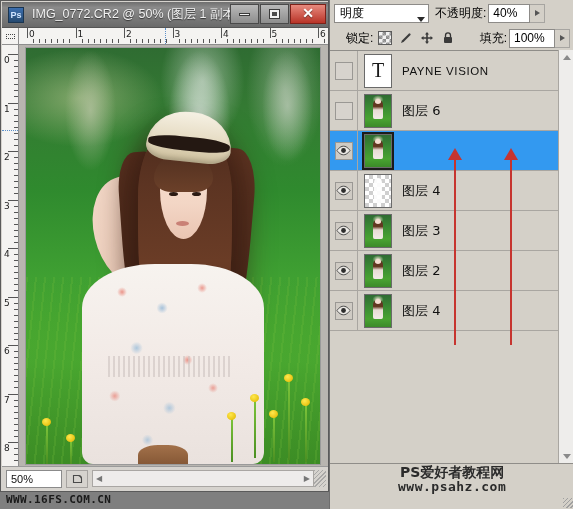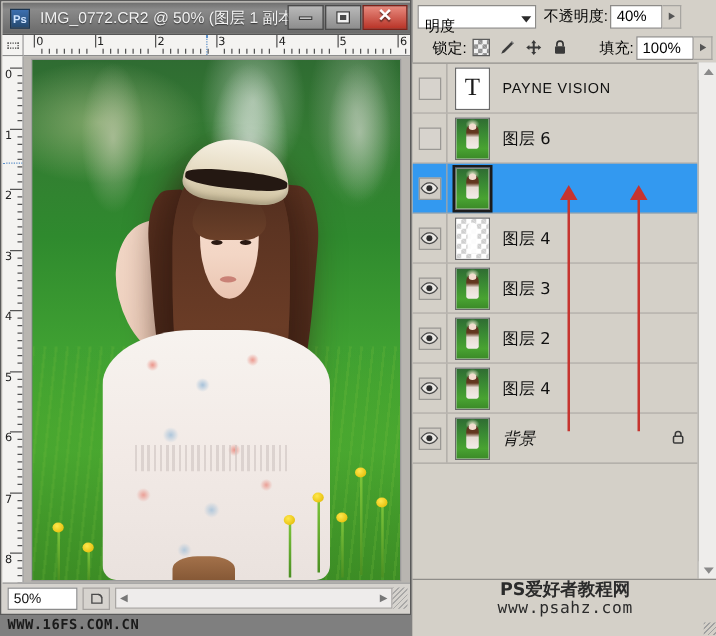--- a/index.html
+++ b/index.html
@@ -440,21 +440,21 @@
     align-items: center;
     box-sizing: border-box;
     padding: 0 4px;
   }
   .blend-select {
     width: 95px; height: 19px;
     background: #fff;
     border: 1px solid #8d8b88;
     box-sizing: border-box;
     display: flex;
-    align-items: flex-start;
+    align-items: flex-end;
     justify-content: space-between;
     padding: 8px 3px 0 5px;
     font-size: 12px;
   }
   .caret-down {
     width: 0; height: 0;
     border-left: 4px solid transparent;
     border-right: 4px solid transparent;
     border-top: 5px solid #2a2a2a;
   }
@@ -726,21 +726,21 @@
   }
   .wm-line1 {
     font-size: 14px;
     font-weight: bold;
     color: #2b2b2b;
     font-family: "DejaVu Sans", sans-serif;
     white-space: nowrap;
   }
   .wm-line2 {
     font-size: 13px;
-    font-weight: normal;
+    font-weight: bold;
     color: #2b2b2b;
     font-family: "DejaVu Sans Mono", monospace;
     letter-spacing: .5px;
     white-space: nowrap;
   }
   .footer-grip {
     position: absolute;
     right: 1px; bottom: 1px;
     width: 10px; height: 10px;
     background: repeating-linear-gradient(135deg, #a0a0a0 0 1px, rgba(0,0,0,0) 1px 3px);
@@ -1125,40 +1125,20 @@
                 </svg>
               </div>
             </div>
             <div class="thumb">
               <div class="thumb-photo"></div>
               <div class="thumb-girl"></div>
               <div class="thumb-head"></div>
             </div>
             <div class="layer-name">图层 4</div>
           </div>
-          <div class="layer-row">
-            <div class="vis-cell">
-              <div class="vis-box">
-                <svg class="eye-svg" width="15" height="11" viewBox="0 0 15 11" aria-hidden="true">
-                  <path d="M7.5 1.2 C3.6 1.2 1 5.5 1 5.5 S3.6 9.8 7.5 9.8 S14 5.5 14 5.5 S11.4 1.2 7.5 1.2 Z" fill="#eceae6" stroke="#4a4a4a" stroke-width="1"></path>
-                  <circle cx="7.5" cy="5.5" r="2.4" fill="#2d2d2d"></circle>
-                </svg>
-              </div>
-            </div>
-            <div class="thumb">
-              <div class="thumb-photo"></div>
-              <div class="thumb-girl"></div>
-              <div class="thumb-head"></div>
-            </div>
-            <div class="layer-name bg-layer">背景</div>
-            <span class="lock-badge"><svg width="13" height="13" viewBox="0 0 13 13" aria-hidden="true">
-                <path d="M4.2 6 V4.5 a2.3 2.3 0 0 1 4.6 0 V6" fill="none" stroke="#3a3a3a" stroke-width="1.2"></path>
-                <rect x="2.8" y="6" width="7.4" height="5.4" rx="1" fill="none" stroke="#3a3a3a" stroke-width="1.2"></rect>
-              </svg></span>
-          </div>
         </div>
     </div>
 
     <div class="panel-vscroll">
       <div class="pvs-arrow">
         <span class="tri-up"></span>
       </div>
       <div class="pvs-arrow pvs-bottom">
         <span class="tri-down"></span>
       </div>

